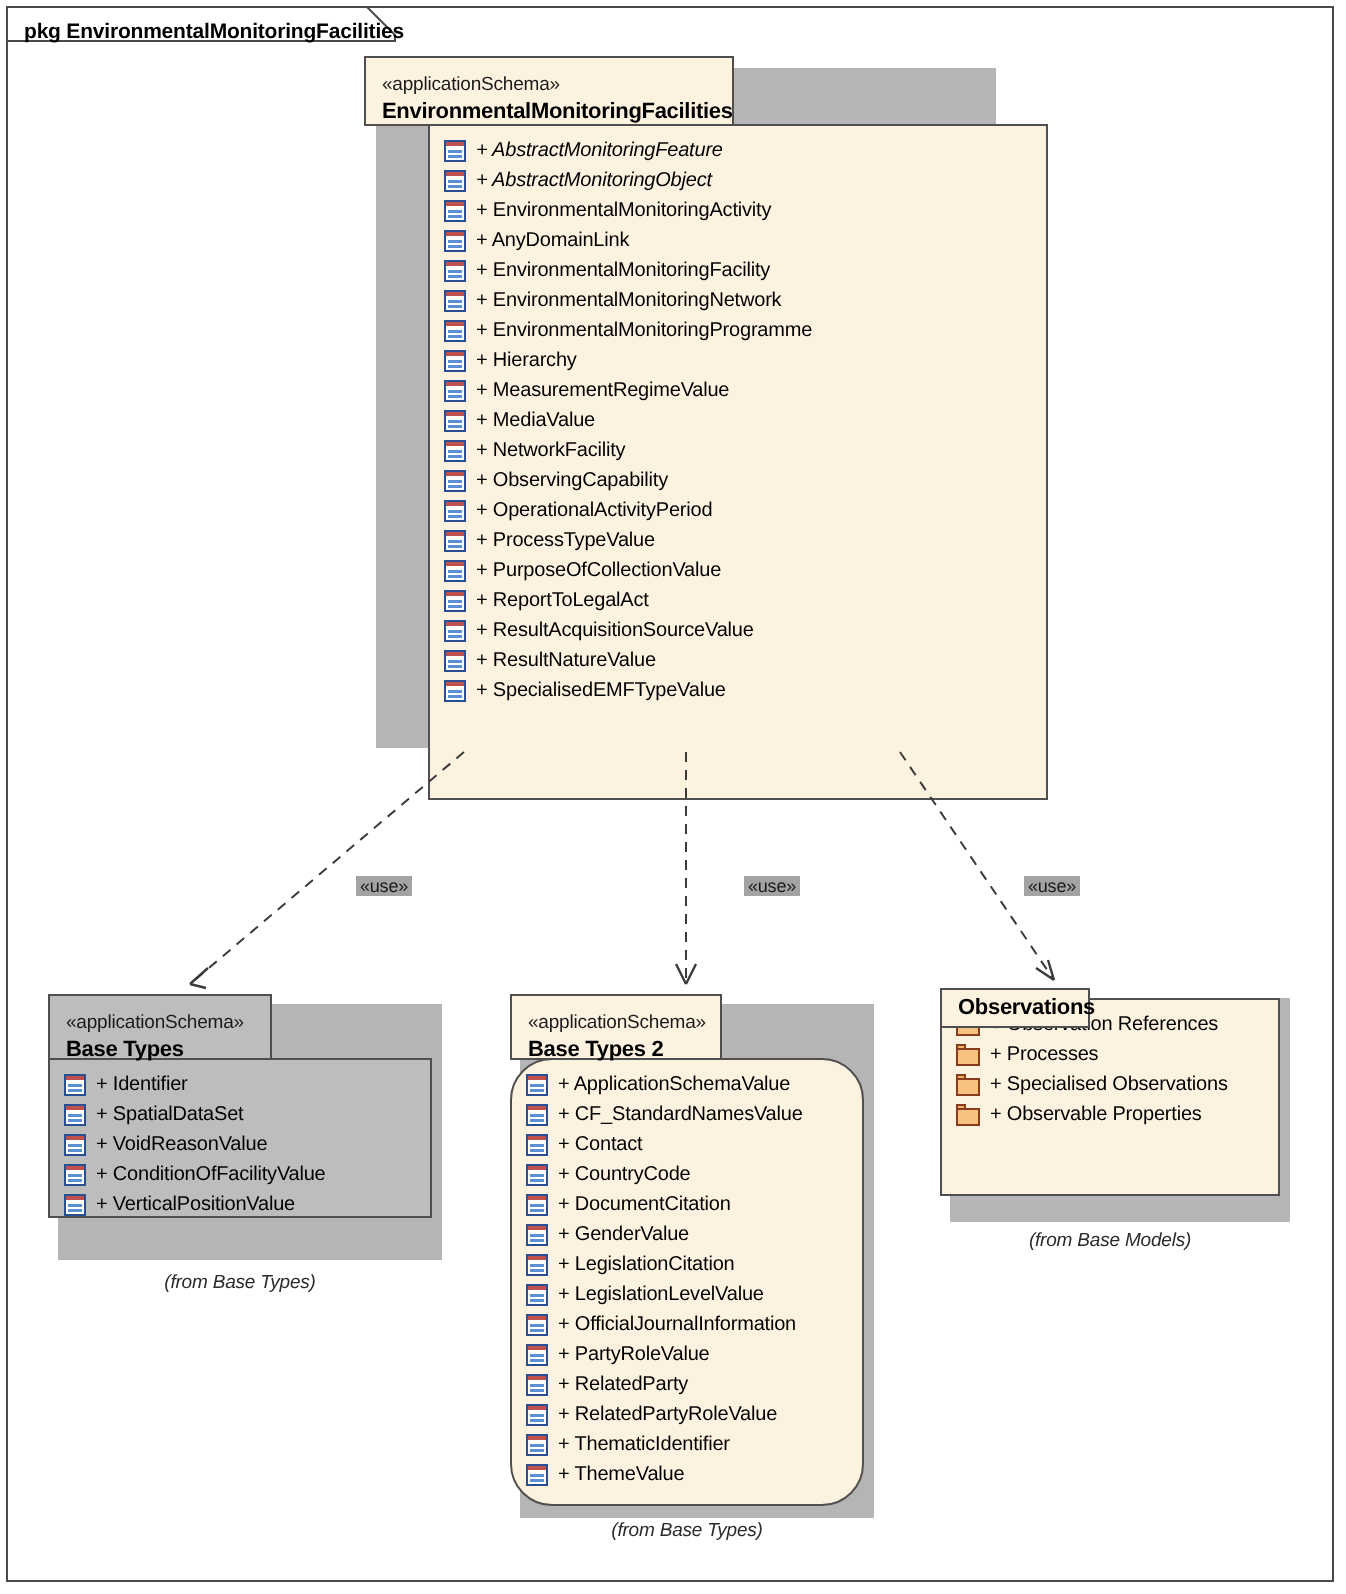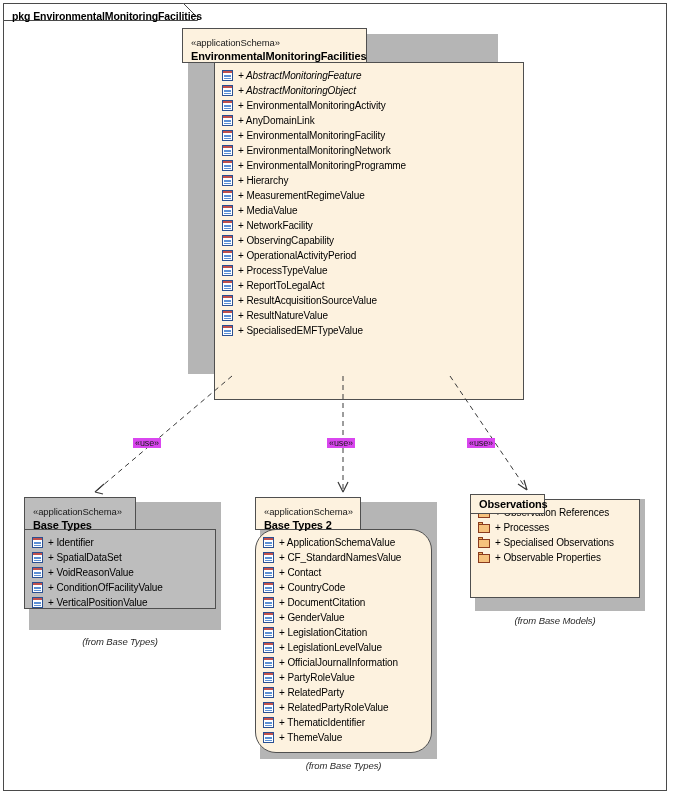--- a/index.html
+++ b/index.html
@@ -204,24 +204,25 @@
     width: 673px;
     height: 797px;
     pointer-events: none;
     z-index: 5;
   }
   .use-label {
     position: absolute;
     font-size: 9px;
     color: #1a1a1a;
     white-space: nowrap;
-    background: #d946ef;
+    background: #a3a3a3;
     padding: 0 2px;
     z-index: 6;
     letter-spacing: -0.1px;
+    margin-left: 45px;
   }
 </style>
 </head>
 <body>
 
 <div id="canvas">
 
   <div class="frame"></div>
   <div class="frame-tab">
     <svg class="frame-tab-shape" width="195" height="18">
@@ -285,20 +286,24 @@
         <div class="member">
           <span class="icon-class"></span>
           <span class="member-label">+ OperationalActivityPeriod</span>
         </div>
         <div class="member">
           <span class="icon-class"></span>
           <span class="member-label">+ ProcessTypeValue</span>
         </div>
         <div class="member">
           <span class="icon-class"></span>
+          <span class="member-label">+ PurposeOfCollectionValue</span>
+        </div>
+        <div class="member">
+          <span class="icon-class"></span>
           <span class="member-label">+ ReportToLegalAct</span>
         </div>
         <div class="member">
           <span class="icon-class"></span>
           <span class="member-label">+ ResultAcquisitionSourceValue</span>
         </div>
         <div class="member">
           <span class="icon-class"></span>
           <span class="member-label">+ ResultNatureValue</span>
         </div>

